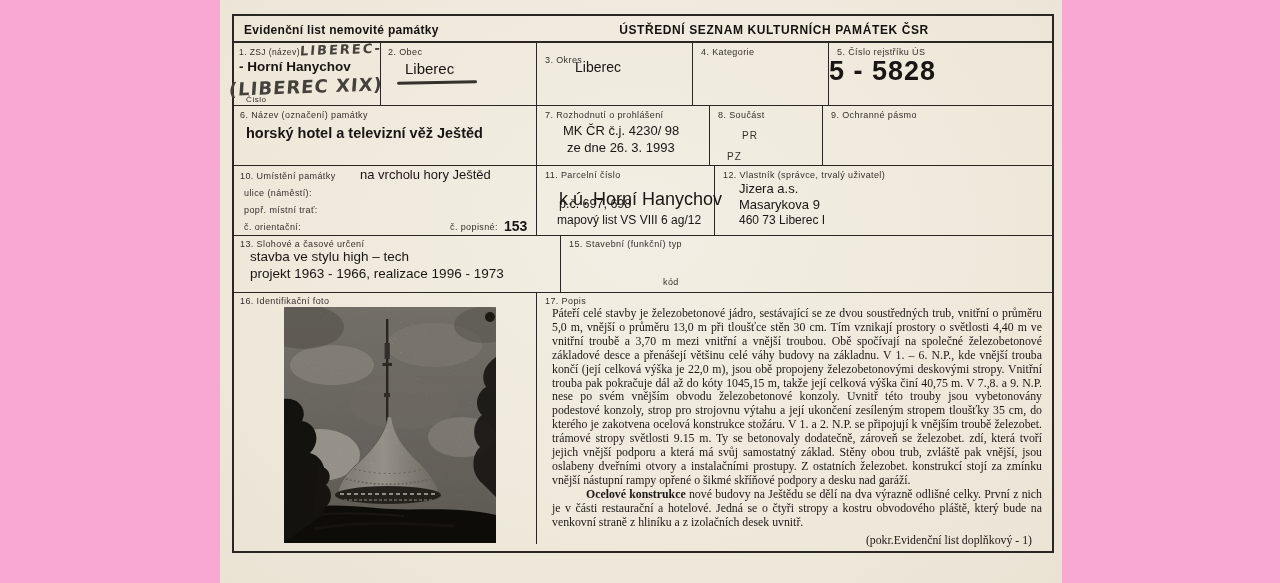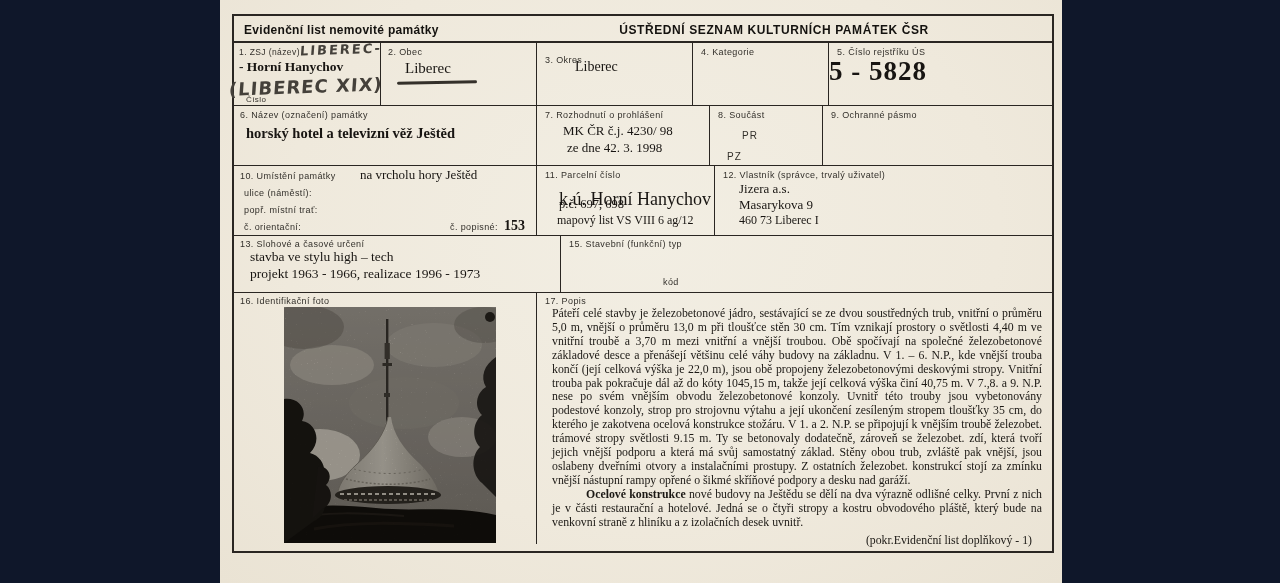--- a/index.html
+++ b/index.html
@@ -5,21 +5,21 @@
   :root{
     --paper:#f0ebdf;
     --line:#2a2622;
     --ink:#181512;
     --label:#33302b;
     --pencil:#44403a;
   }
   *{margin:0;padding:0;box-sizing:border-box;}
   html,body{width:1280px;height:583px;overflow:hidden;background:#000;}
   body{font-family:"Liberation Sans",sans-serif;}
-  .stage{position:relative;width:1280px;height:583px;background:#0f172a;}
+  .stage{position:relative;width:1280px;height:583px;background:#f9a8d4;}
   .paper{
     position:absolute;left:220px;top:0;width:842px;height:583px;
     background:radial-gradient(ellipse at 50% 40%, #f2eee3 0%, #efe9dc 60%, #eae3d4 100%);
   }
   .form{
     position:absolute;left:12px;top:14px;width:822px;height:539px;
     border:2px solid var(--line);
   }
   .row{display:flex;width:100%;border-bottom:1px solid var(--line);}
   .row:last-child{border-bottom:none;}
@@ -28,21 +28,21 @@
   .row-2{height:60px;}
   .row-3{height:70px;}
   .row-4{height:57px;}
   .row-5{flex:1;height:251px;}
   .cell{position:relative;height:100%;border-right:1px solid var(--line);overflow:visible;}
   .cell:last-child{border-right:none;}
   .lbl{
     position:absolute;font-size:9px;letter-spacing:.4px;color:var(--label);
     font-family:"Liberation Sans",sans-serif;white-space:nowrap;
   }
-  .typed{position:absolute;font-family:Liberation Serif, serif;color:var(--ink);white-space:nowrap;}
+  .typed{position:absolute;font-family:Liberation Sans, sans-serif;color:var(--ink);white-space:nowrap;}
   .b{font-weight:bold;}
   .hand{
     position:absolute;font-family:"DejaVu Sans",sans-serif;color:var(--pencil);
     transform:rotate(-2deg) skewX(-6deg);letter-spacing:2px;white-space:nowrap;font-weight:600;
   }
   .htitle{position:absolute;top:7px;font-size:12px;font-weight:bold;color:#14120f;letter-spacing:.3px;white-space:nowrap;}
   .htitle.left{left:10px;}
   .htitle.center{left:320px;width:440px;text-align:center;letter-spacing:.6px;}
   .underline-pen{position:absolute;background:#34302a;border-radius:2px;transform:rotate(-1deg);}
   .desc{
@@ -94,21 +94,21 @@
       </div>
 
       <div class="row row-2">
         <div class="cell" style="width:303px">
           <span class="lbl" style="top:4px;left:6px">6. Název (označení) památky</span>
           <span class="typed b" style="top:19px;left:12px;font-size:14.5px">horský hotel a televizní věž Ještěd</span>
         </div>
         <div class="cell" style="width:173px">
           <span class="lbl" style="top:4px;left:8px">7. Rozhodnutí o prohlášení</span>
           <span class="typed" style="top:17px;left:26px;font-size:13px">MK ČR č.j. 4230/ 98</span>
-          <span class="typed" style="top:34px;left:30px;font-size:13px">ze dne 42. 3. 1998</span>
+          <span class="typed" style="top:34px;left:30px;font-size:13px">ze dne 26. 3. 1993</span>
         </div>
         <div class="cell" style="width:113px">
           <span class="lbl" style="top:4px;left:8px">8. Součást</span>
           <span class="lbl" style="top:24px;left:32px;font-size:10px;letter-spacing:1px">PR</span>
           <span class="lbl" style="top:45px;left:17px;font-size:10px;letter-spacing:1px">PZ</span>
         </div>
         <div class="cell" style="width:229px">
           <span class="lbl" style="top:4px;left:8px">9. Ochranné pásmo</span>
         </div>
       </div>

